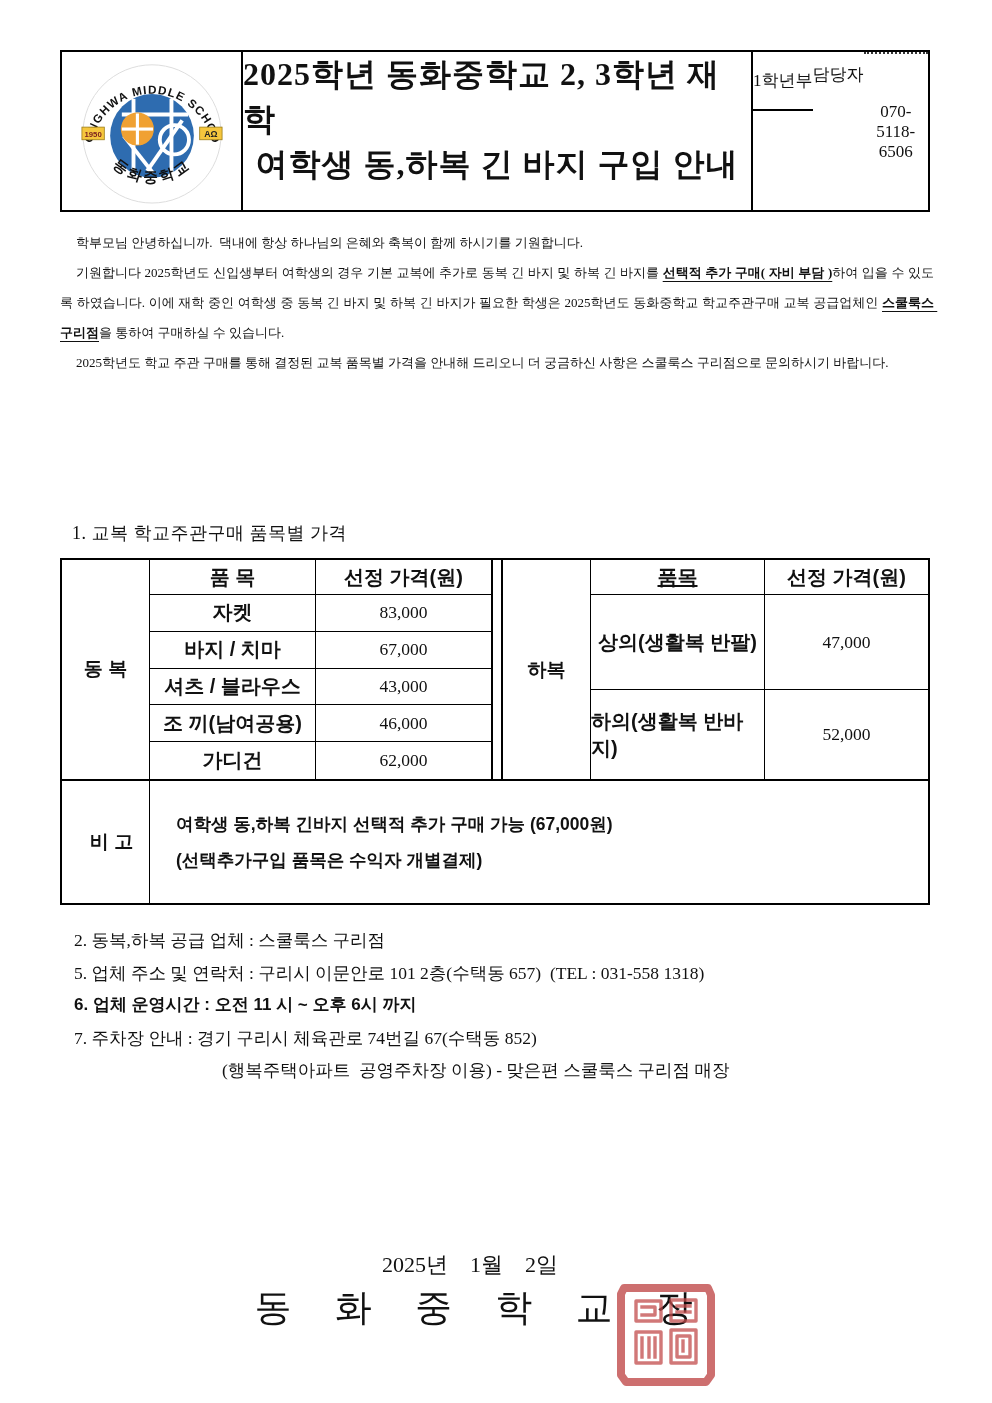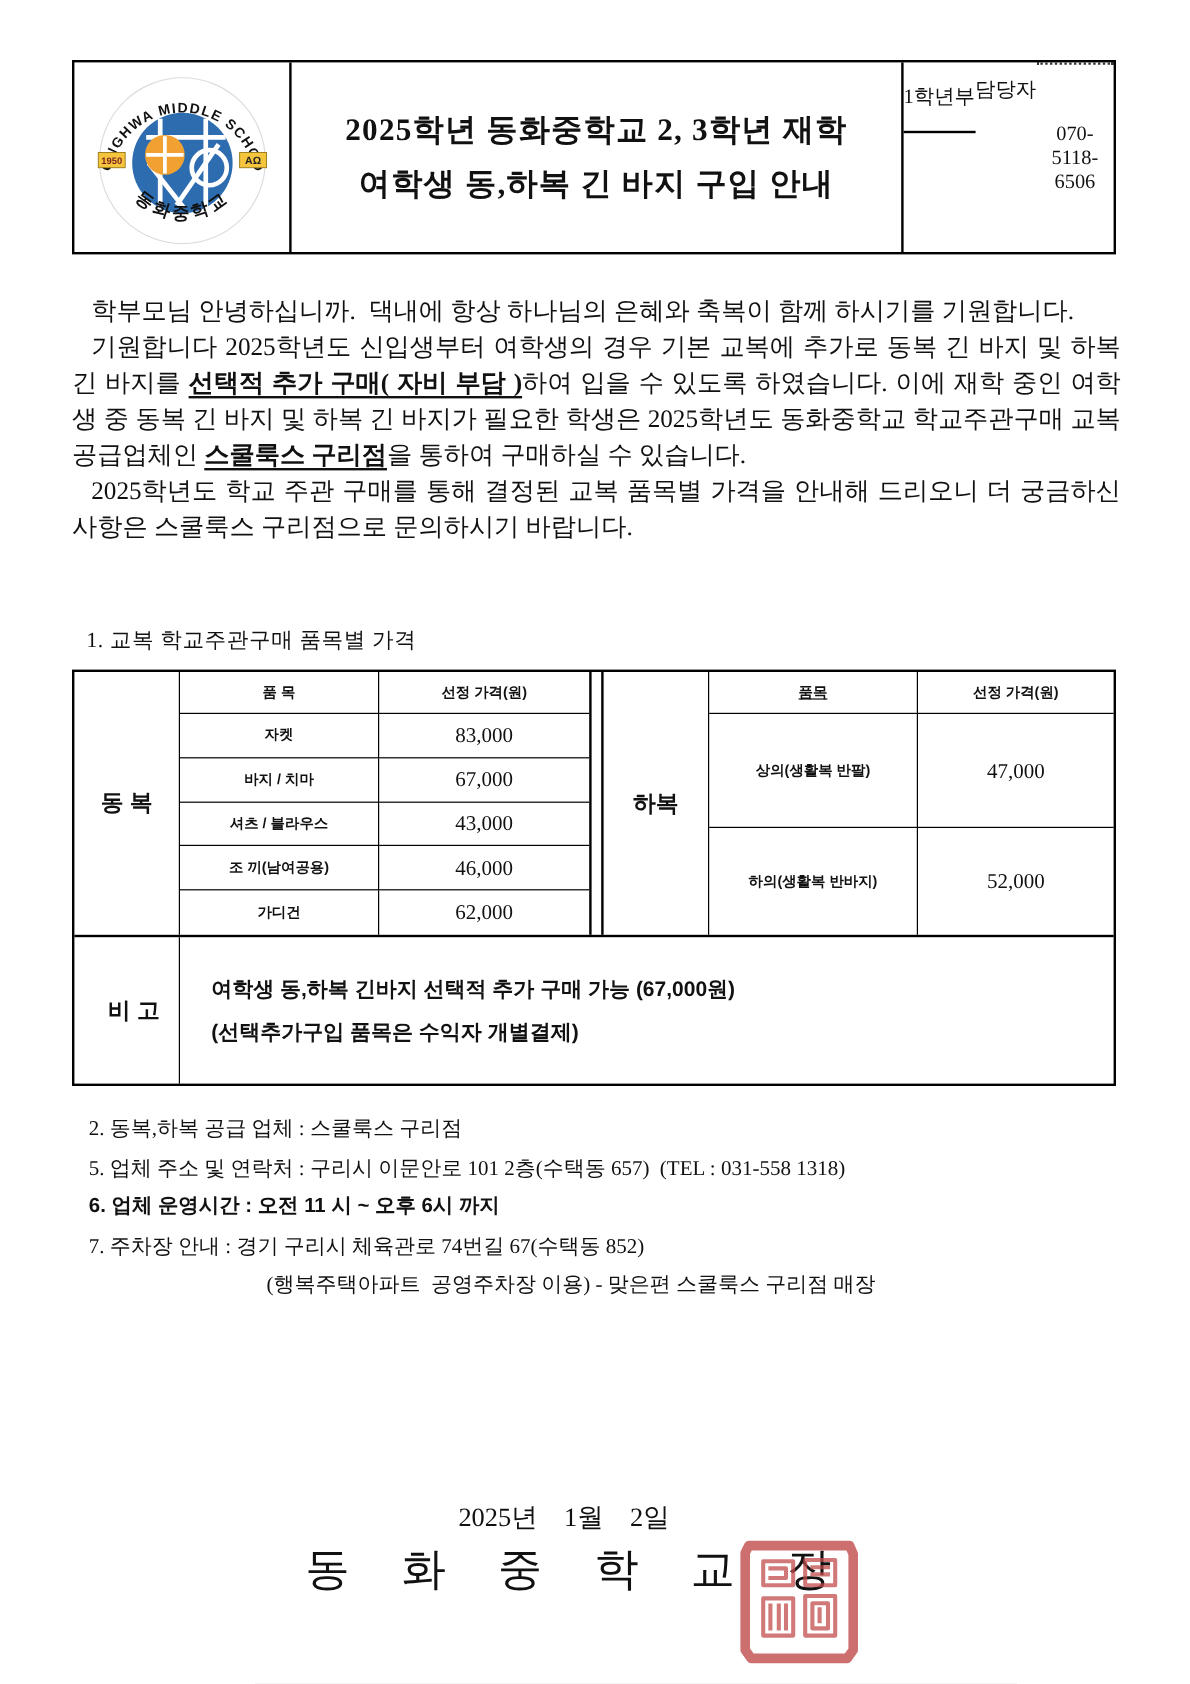--- a/index.html
+++ b/index.html
@@ -12,47 +12,47 @@
   }
 
   
   .header {
     position:absolute; left:60px; top:50px; width:870px; height:162px;
     border:2px solid #000; display:flex;
   }
   .h-logo { width:181px; border-right:2px solid #000; display:flex; align-items:center; justify-content:center; }
   .h-title {
     flex:1; border-right:2px solid #000; display:flex; flex-direction:column;
-    align-items:center; justify-content:center;
-    font-weight:bold; font-size:26px; line-height:45px; letter-spacing:1px;
+    align-items:center; 
+    font-weight:bold; font-size:32px; line-height:45px; letter-spacing:1px;
   }
   .h-right { width:175px; display:flex; flex-direction:row; font-size:17px; text-align:center; }
   .h-dept  { height:59px; border-bottom:2px solid #000; display:flex; align-items:center; justify-content:center; }
   .h-mgr   { height:45px; display:flex; align-items:center; justify-content:center; }
   .h-phone { flex:1; border-top:2px dotted #333; display:flex; align-items:center; justify-content:center; }
 
   
   .content {
-    position:absolute; left:60px; top:244px; width:874px;
-    font-size:21px; line-height:30px; text-align:justify;
+    position:absolute; left:60px; top:228px; width:874px;
+    font-size:13px; line-height:30px; text-align:justify;
   }
   .content p { text-indent:16px; white-space:pre-wrap; }
   .bu { font-weight:bold; text-decoration:underline; text-underline-offset:4px; }
 
   .sec-heading { position:absolute; left:72px; top:521px; font-size:18px; letter-spacing:0.5px; }
 
   
   .price-table { position:absolute; left:60px; top:558px; width:870px; border:2px solid #000; background:#fff; }
   .tbl-top { display:flex; height:219px; }
   .winter { width:431px; border-right:2px solid #000; display:grid;
             grid-template-columns:88px 166px 1fr; grid-template-rows:35px repeat(5,1fr); }
   .gap { width:8px; }
   .summer { flex:1; border-left:2px solid #000; display:grid;
             grid-template-columns:88px 174px 1fr; grid-template-rows:35px 95px 1fr; }
-  .cell { display:flex; align-items:center; justify-content:center; font-size:12px; }
+  .cell { display:flex; align-items:center; justify-content:center; font-size:20px; }
   .br { border-right:1.5px solid #000; }
   .bb { border-bottom:1.5px solid #000; }
   .glabel { grid-column:1; font-weight:bold; font-size:19px; font-family:"Liberation Sans","DejaVu Sans",sans-serif; }
   .gl-w { grid-row:1 / span 6; }
   .gl-s { grid-row:1 / span 3; }
   .chead { font-weight:bold; font-family:"Liberation Sans","DejaVu Sans",sans-serif; }
   .item  { font-weight:bold; font-family:"Liberation Sans","DejaVu Sans",sans-serif; }
   .price { font-size:17.5px; }
 
   .tbl-note { display:flex; height:124px; border-top:2px solid #000; }

